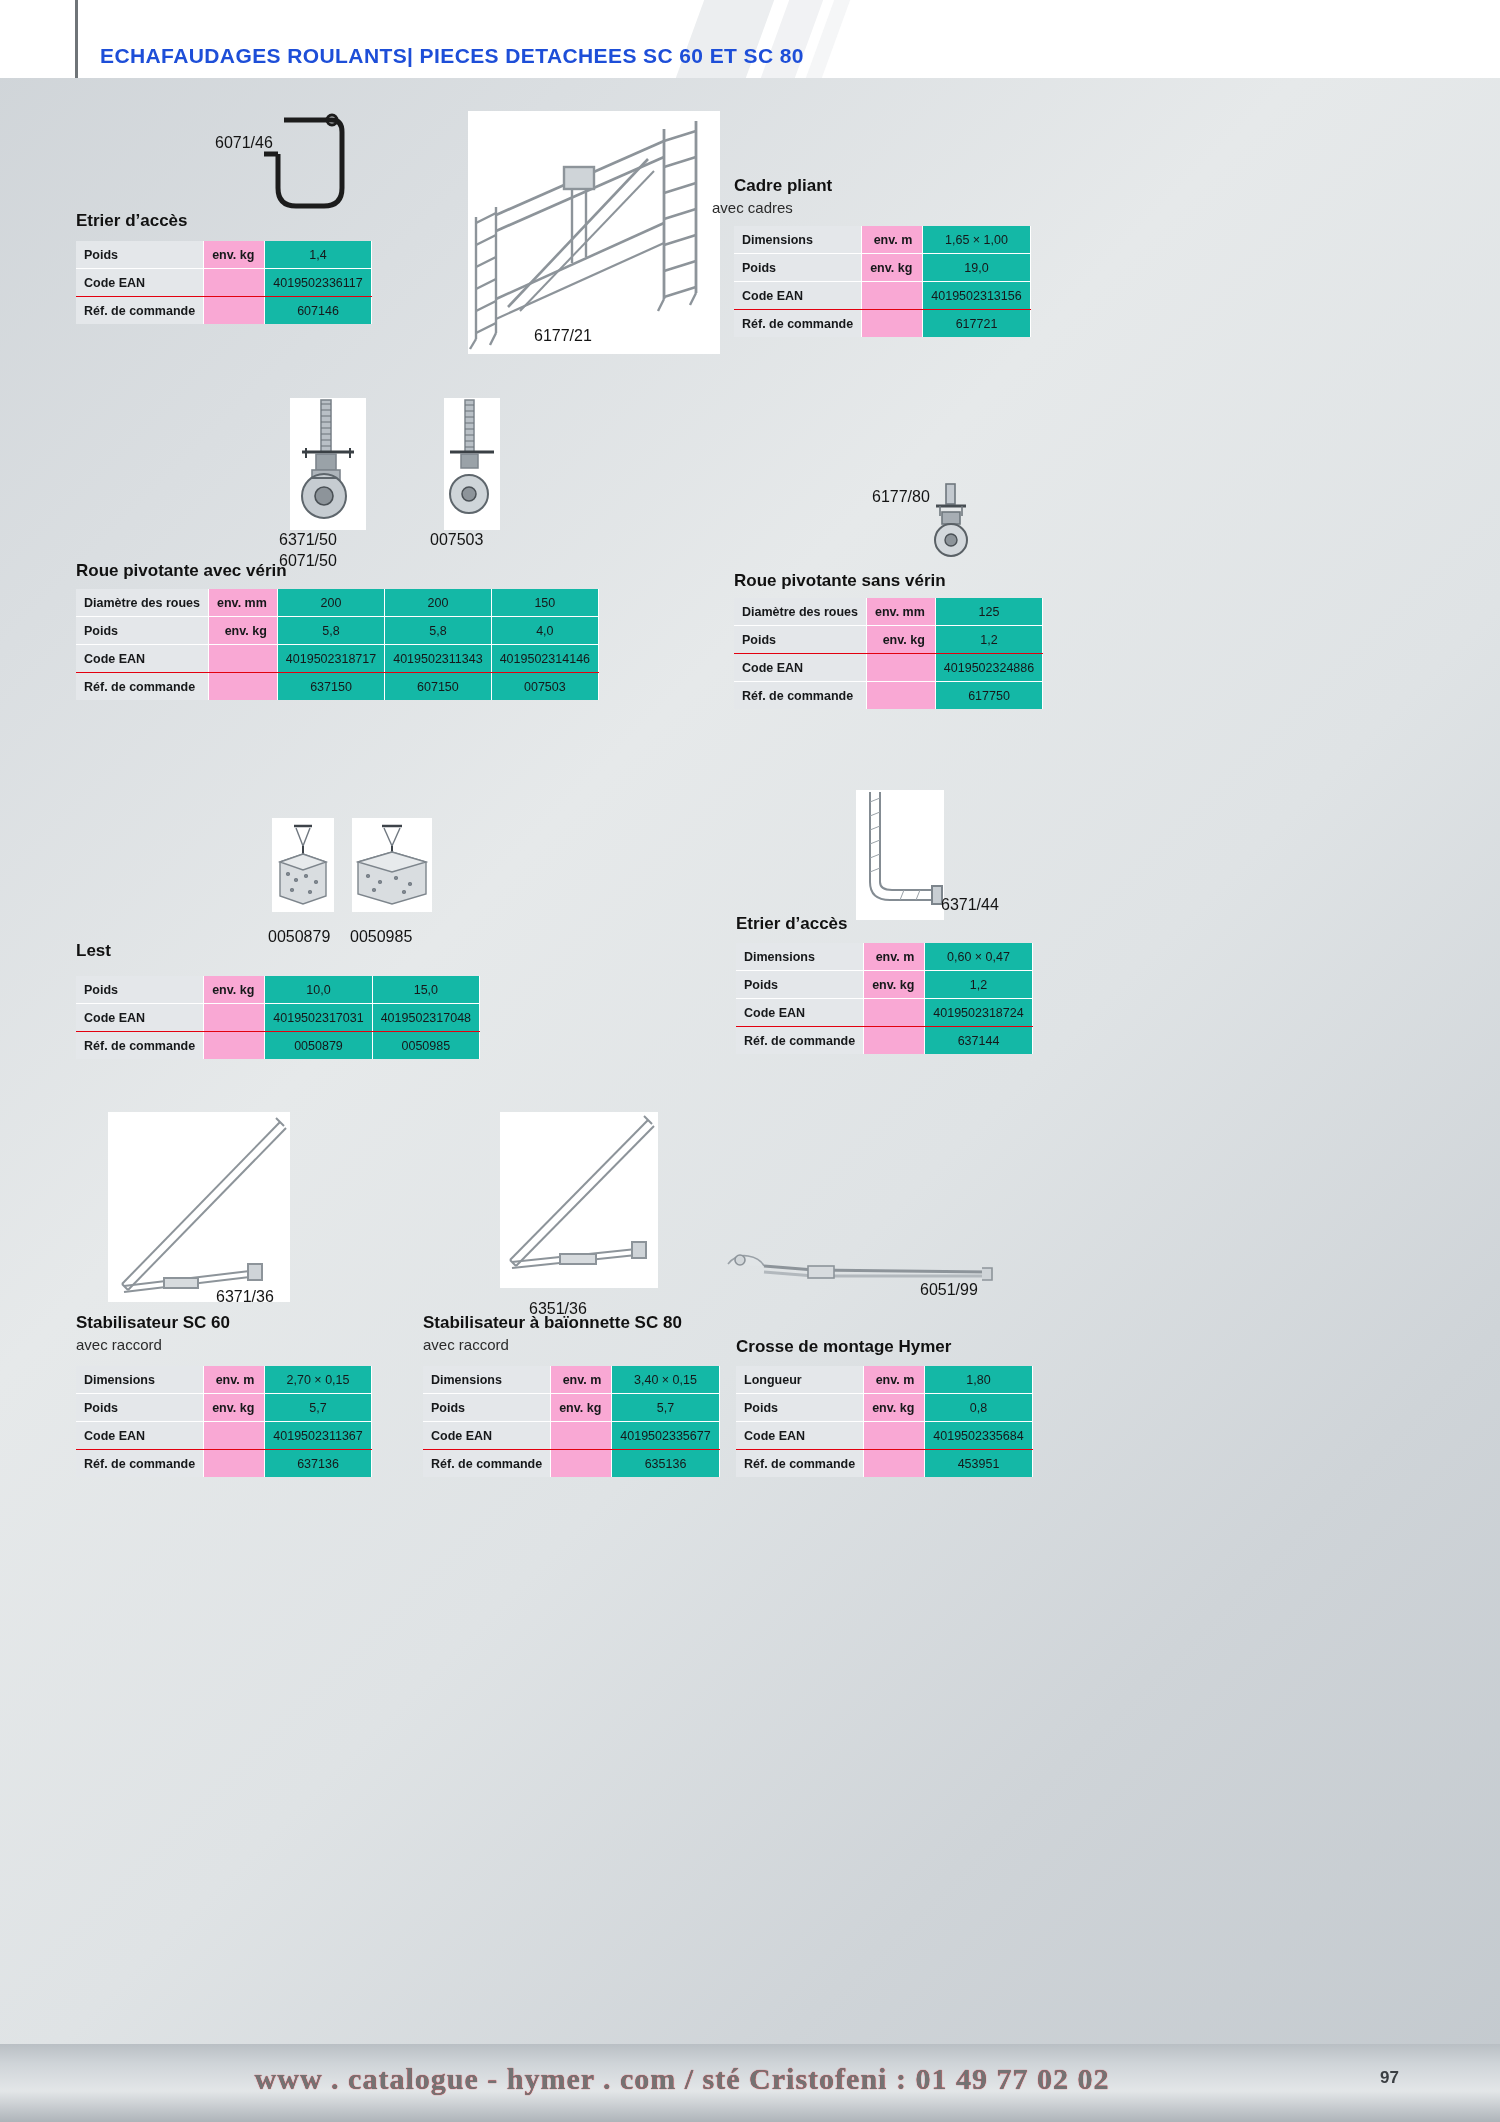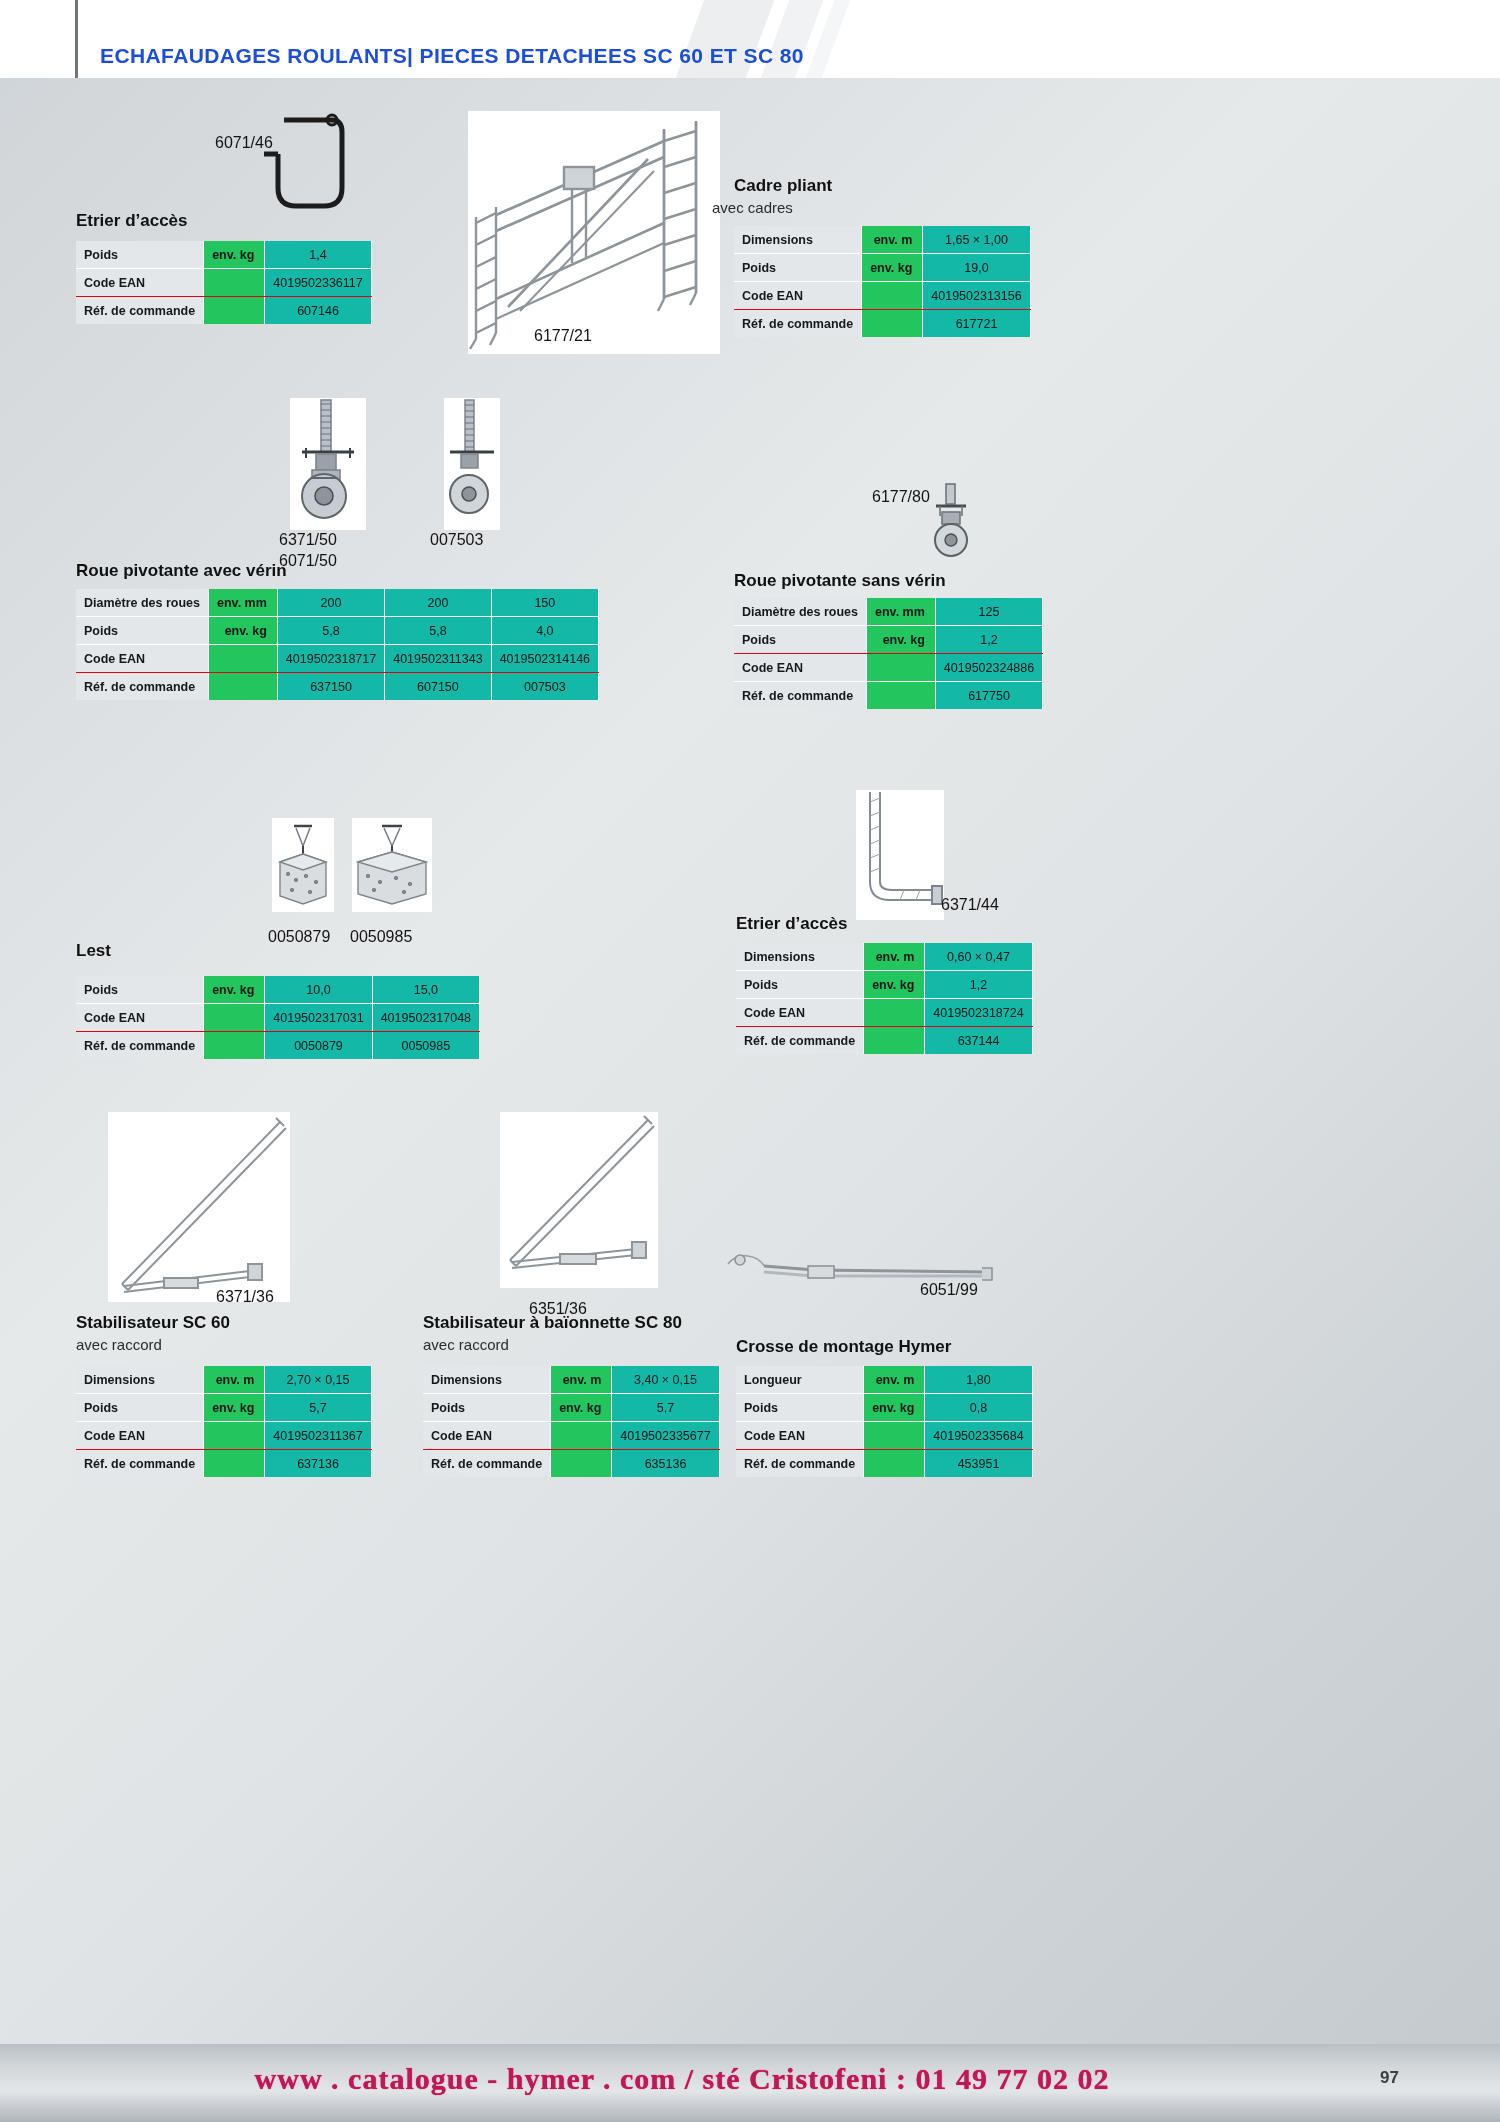--- a/index.html
+++ b/index.html
@@ -24,38 +24,38 @@
     position:absolute;left:75px;top:0;width:3px;height:78px;background:#6f7478;
   }
   
   .footer-band{
     position:absolute;left:0;top:2044px;width:1500px;height:78px;
     background:linear-gradient(180deg,#b9bfc4 0%,#cfd4d8 25%,#e3e6e8 60%,#aeb4b9 100%);
   }
   .footer-url{
     position:absolute;left:0;top:2062px;width:1364px;text-align:center;
     font-family:"Liberation Serif", serif;
-    font-size:30px;font-weight:bold;color:#be185d;letter-spacing:1px;
+    font-size:30px;font-weight:bold;color:#737373;letter-spacing:1px;
     text-shadow:0 0 1px #e3000f;
   }
   .page-number{
     position:absolute;left:1380px;top:2068px;font-size:17px;font-weight:bold;color:#3b3f43;
   }
   
   .sec-title{position:absolute;font-size:17px;font-weight:bold;color:#111;white-space:nowrap;}
   .sec-sub{position:absolute;font-size:15px;color:#2b2b2b;white-space:nowrap;}
   
   table.spec{
     position:absolute;border-collapse:collapse;font-size:12.5px;color:#16181a;
   }
   table.spec td{
     padding:5px 8px;height:17px;vertical-align:middle;white-space:nowrap;
   }
   table.spec td.lbl{background:#e4e7ea;font-weight:bold;text-align:left;}
-  table.spec td.unit{background:#22c55e;font-weight:bold;text-align:right;padding-right:10px;}
+  table.spec td.unit{background:#f9a8d4;font-weight:bold;text-align:right;padding-right:10px;}
   table.spec td.val{background:#14b8a6;text-align:center;}
   table.spec tr.sep td{border-bottom:1.6px solid #e3000f;}
   table.spec tr td{border-bottom:1px solid #ffffff;border-right:1px solid #ffffff;}
   table.spec tr:last-child td{border-bottom:none;}
   
   .imgpanel{position:absolute;background:#ffffff;}
   .imgtrans{position:absolute;}
   svg{display:block;}
   .lblnum{position:absolute;font-size:16px;color:#141414;white-space:nowrap;}
 </style>

